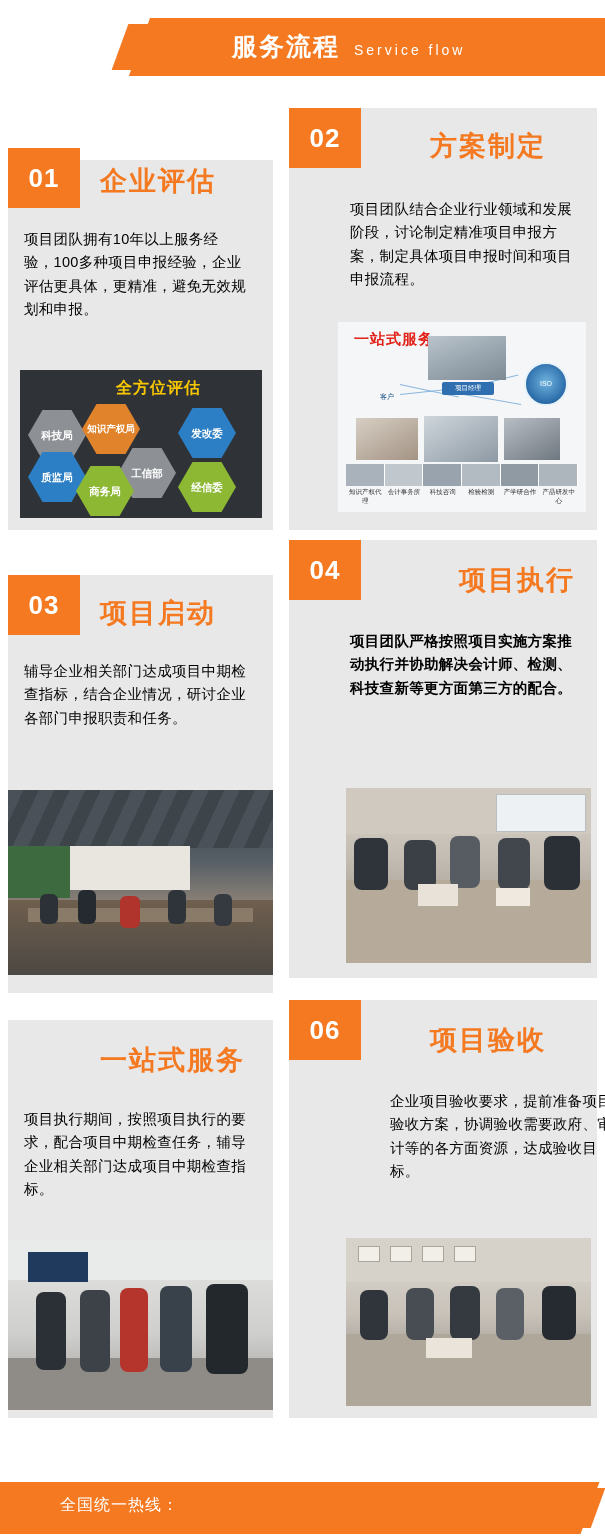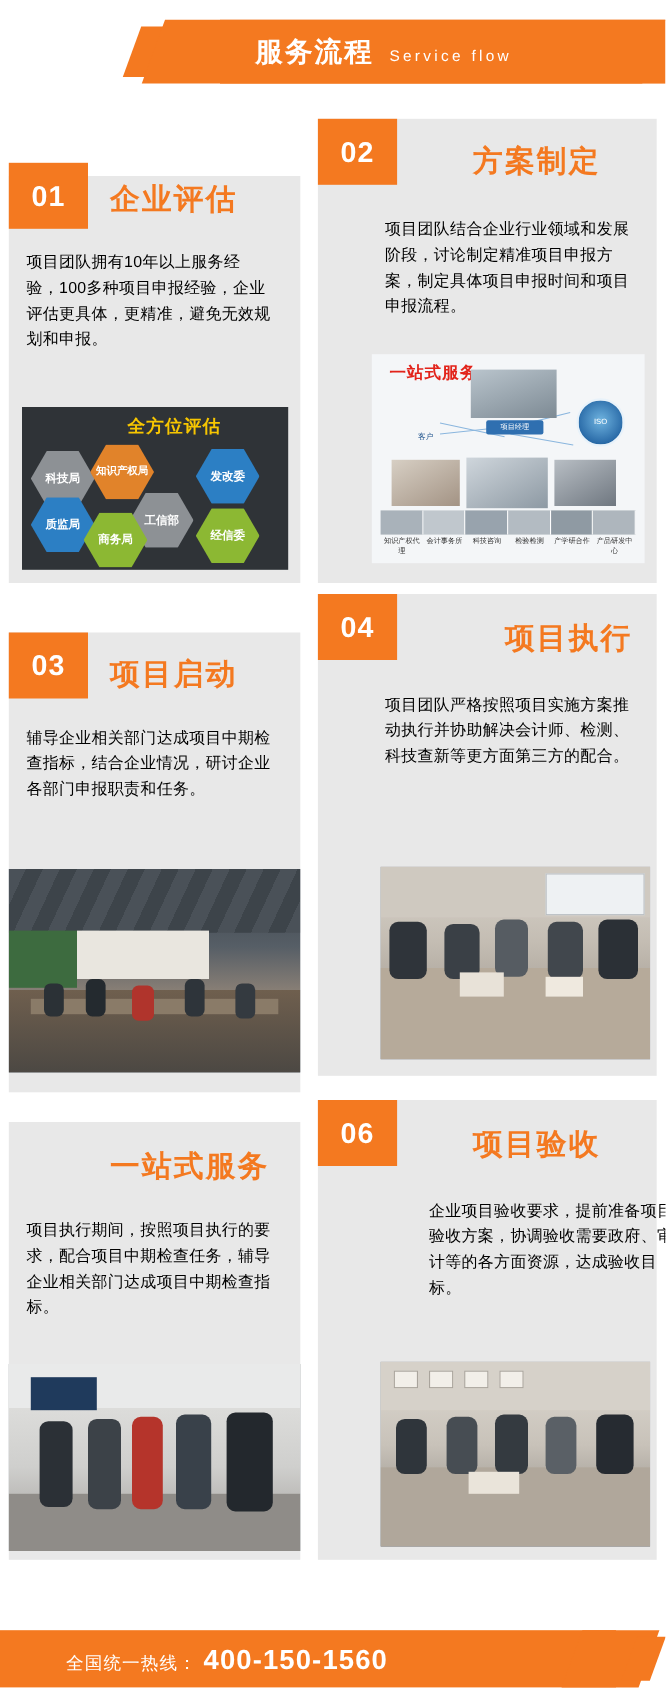--- a/index.html
+++ b/index.html
@@ -353,21 +353,21 @@
       <div class="sc-rect" style="left:112px; top:106px; width:20px; height:32px; background:#b0342c; border-radius:6px;"></div>
       <div class="sc-rect" style="left:160px; top:100px; width:18px; height:34px; background:#2e343a; border-radius:6px;"></div>
       <div class="sc-rect" style="left:206px; top:104px; width:18px; height:32px; background:#343a40; border-radius:6px;"></div>
     </div>
   </div>
 
   <div class="card" style="left:289px; top:540px; width:308px; height:438px;">
   </div>
   <div class="badge" style="left:289px; top:540px;">04</div>
   <div class="card-title" style="left:430px; top:562px;margin-left:29px;">项目执行</div>
-  <div class="card-body" style="left:350px; top:630px; width:222px;">项目团队严格按照项目实施方案推动执行并协助解决会计师、检测、科技查新等更方面第三方的配合。</div>
+  <div class="card-body" style="left:350px; top:630px; width:222px;font-weight:bold;">项目团队严格按照项目实施方案推动执行并协助解决会计师、检测、科技查新等更方面第三方的配合。</div>
 
   <div class="photo" style="left:346px; top:788px; width:245px; height:175px;">
     <div class="scene" style="background:linear-gradient(180deg,#d9d4cc 0%,#c3bcb2 40%,#8e8880 100%);">
       <div class="sc-rect" style="left:0; top:0; width:245px; height:46px; background:#cfc9c0;"></div>
       <div class="sc-rect" style="left:150px; top:6px; width:90px; height:38px; background:#eef1f3; border:1px solid #b9bec2;"></div>
       <div class="sc-rect" style="left:0; top:92px; width:245px; height:83px; background:#b6aa9a;"></div>
       <div class="sc-rect" style="left:8px; top:50px; width:34px; height:52px; background:#2f343a; border-radius:8px;"></div>
       <div class="sc-rect" style="left:58px; top:52px; width:32px; height:50px; background:#3a4046; border-radius:8px;"></div>
       <div class="sc-rect" style="left:104px; top:48px; width:30px; height:52px; background:#565c62; border-radius:8px;"></div>
       <div class="sc-rect" style="left:152px; top:50px; width:32px; height:52px; background:#41474d; border-radius:8px;"></div>
@@ -417,17 +417,16 @@
       <div class="sc-rect" style="left:80px; top:100px; width:46px; height:20px; background:#eae4da;"></div>
     </div>
   </div>
 
   <div class="footer">
     <div class="footer-bar"></div>
     <div class="footer-skew"></div>
     <div class="footer-accent"></div>
     <div class="footer-text">
       <span class="footer-label">全国统一热线：</span>
-      <span class="footer-phone">400-150-1560</span>
     </div>
   </div>
 
 </div>
 
 </body></html>

